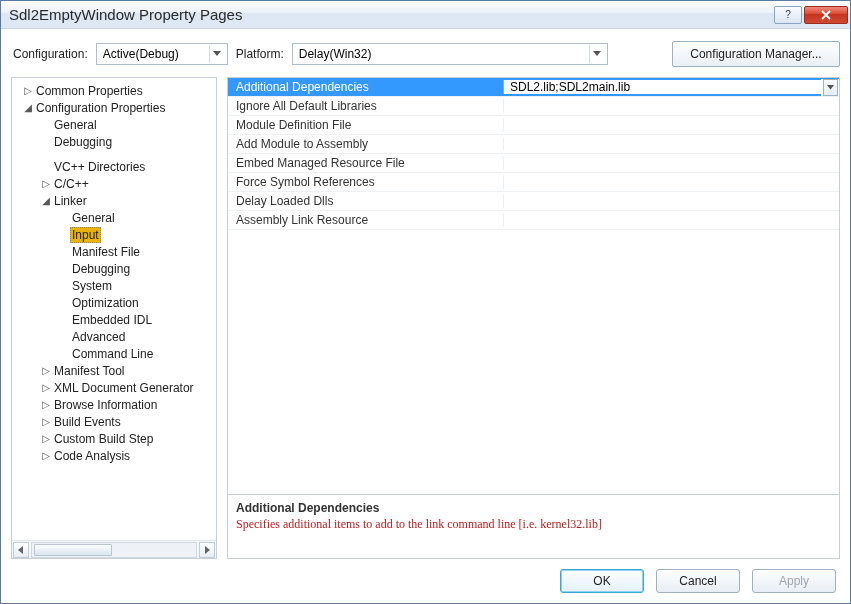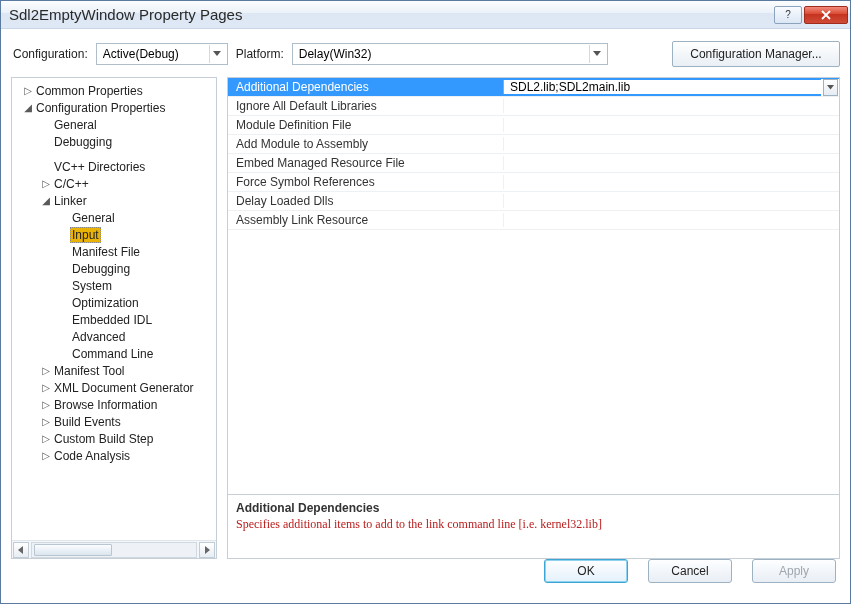--- a/index.html
+++ b/index.html
@@ -37,21 +37,21 @@
   .row .cell-value { flex:1; padding:0 6px; color:#333; white-space:nowrap; overflow:hidden;}
   .row .dd { width:18px; display:flex;align-items:center;justify-content:center;}
   .row.sel { background:#3399ff; color:#fff; }
   .row.sel .cell-label { color:#fff; border-right-color:#66b3ff;}
   .row.sel .cell-value { color:#000; background:#fff; }
   .row.sel .dd { background:#fff; }
   .dd-box { width:15px; height:17px; border:1px solid #9cb1c2; background:linear-gradient(#fff,#e5ecf3); display:flex;align-items:center;justify-content:center;}
   .help { height:64px; border:1px solid #c6cfd8; border-top:none; background:#fff; padding:6px 8px; }
   .help .hname { font-weight:bold; color:#333; margin-bottom:2px;}
   .help .hdesc { color:#b91c1c;font-family:Liberation Serif, serif; }
-  .footer { height:44px; display:flex; align-items:flex-start; justify-content:flex-end; gap:20px; padding:0 14px;}
+  .footer { height:44px; display:flex; align-items:center; justify-content:flex-end; gap:12px; padding:0 14px;}
   .fbtn { width:84px; height:24px; border:1px solid #9cb1c2; background:linear-gradient(#fdfeff,#e8eef5); border-radius:3px; display:flex;align-items:center;justify-content:center; color:#222;}
   .fbtn.default { border:1px solid #3ba6d4; box-shadow:0 0 0 1px #8fd2ef inset; background:linear-gradient(#fefeff,#e4f1fb);}
   .fbtn.disabled { color:#9fa6ad; }
 </style>
 </head>
 <body>
 
 <div class="window">
   <div class="titlebar">
     <div class="titlebar-title">Sdl2EmptyWindow Property Pages</div>

